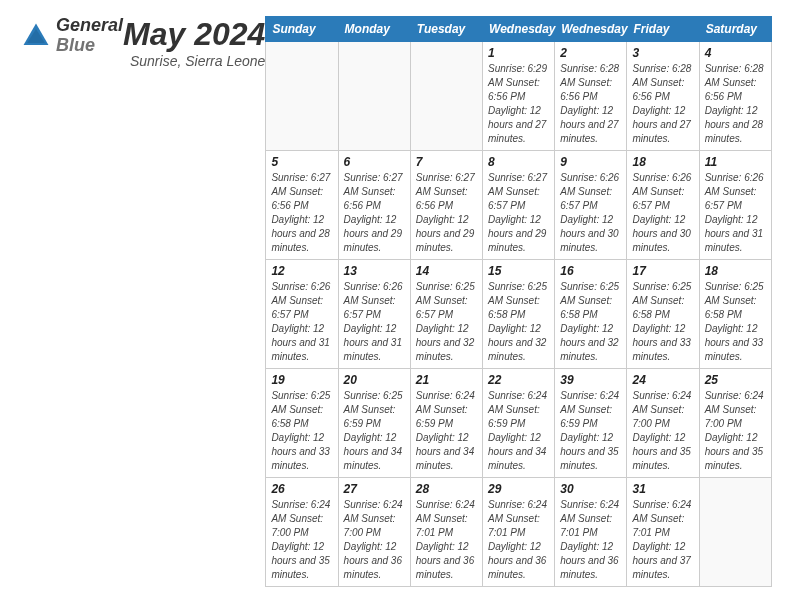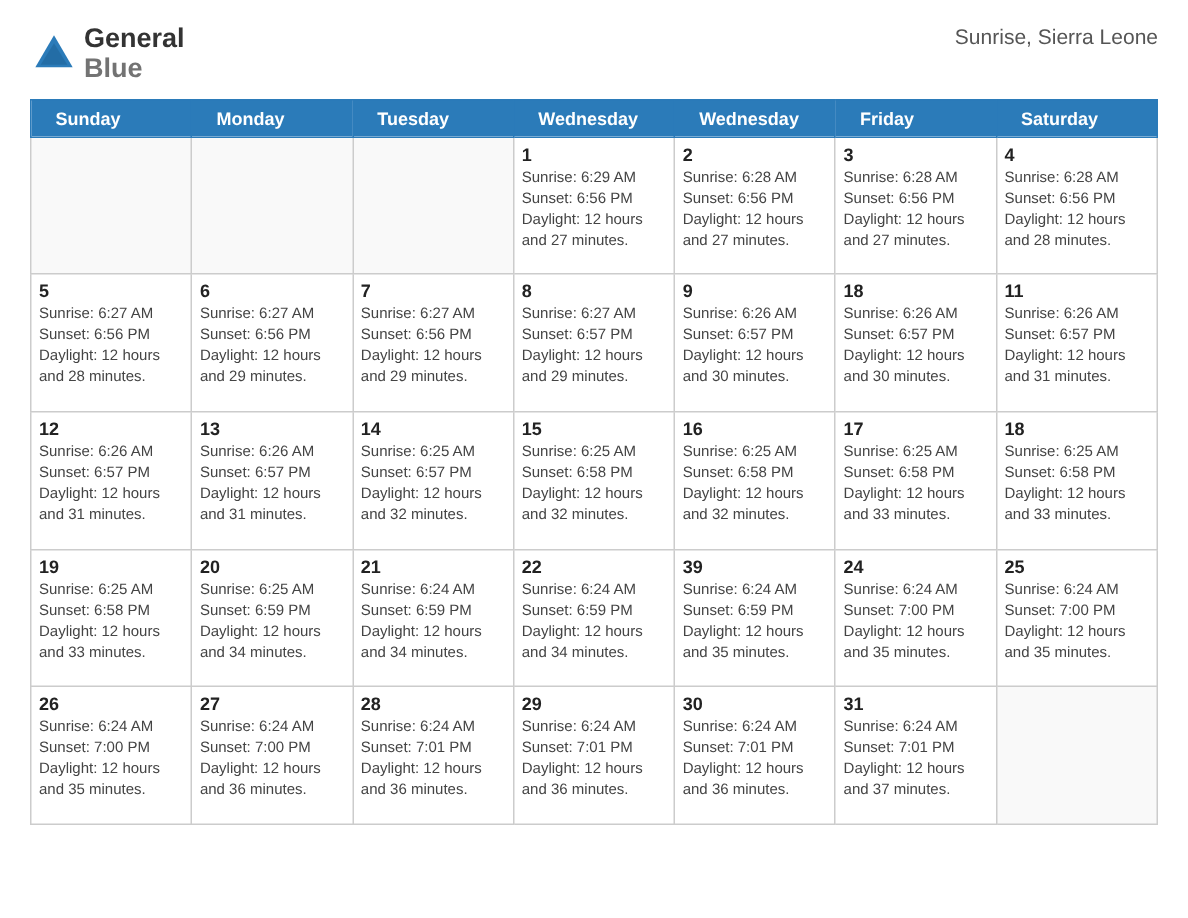--- a/index.html
+++ b/index.html
@@ -8,21 +8,22 @@
       height: 612px;
       font-family: Arial, sans-serif;
       background: #fff;
       overflow: hidden;
     }
     .page {
       width: 792px;
       height: 560px;
       padding: 16px 20px 10px 20px;
       display: flex;
-      flex-direction: column;
+      flex-direction: row;
+      font-style: italic;
     }
     .header {
       display: flex;
       justify-content: space-between;
       align-items: flex-start;
       margin-bottom: 10px;
     }
     .logo {
       display: flex;
       align-items: center;
@@ -65,21 +66,21 @@
       border-collapse: collapse;
       width: 100%;
       table-layout: fixed;
     }
     .calendar th {
       background-color: #2b7bb9;
       color: #fff;
       font-size: 12px;
       font-weight: bold;
       text-align: left;
-      padding: 5px 16px;
+      padding: 5px 6px;
       border: 1px solid #2b7bb9;
     }
     .calendar td {
       vertical-align: top;
       border: 1px solid #ccc;
       padding: 4px 5px;
       font-size: 9.5px;
       color: #333;
       background: #fff;
       width: calc(100% / 7);
@@ -111,20 +112,21 @@
       <svg class="logo-icon" viewBox="0 0 36 36">
         <polygon points="18,4 32,28 4,28" fill="#2b7bb9"></polygon>
         <polygon points="18,10 28,26 8,26" fill="#1a5a8a" opacity="0.4"></polygon>
       </svg>
       <div class="logo-text">
         <span class="logo-general">General</span>
         <span class="logo-blue">Blue</span>
       </div>
     </div>
     <div class="title-block">
+      <div class="main-title">May 2024</div>
       <div class="subtitle">Sunrise, Sierra Leone</div>
     </div>
   </div>
 
   <table class="calendar">
     <thead>
       <tr>
         <th>Sunday</th>
         <th>Monday</th>
         <th>Tuesday</th>

